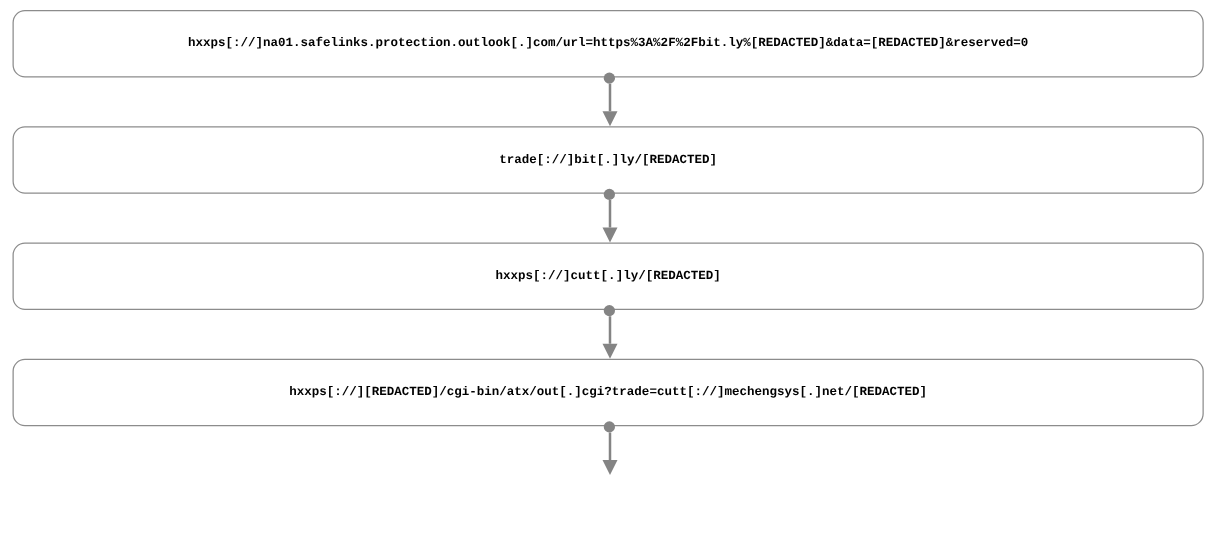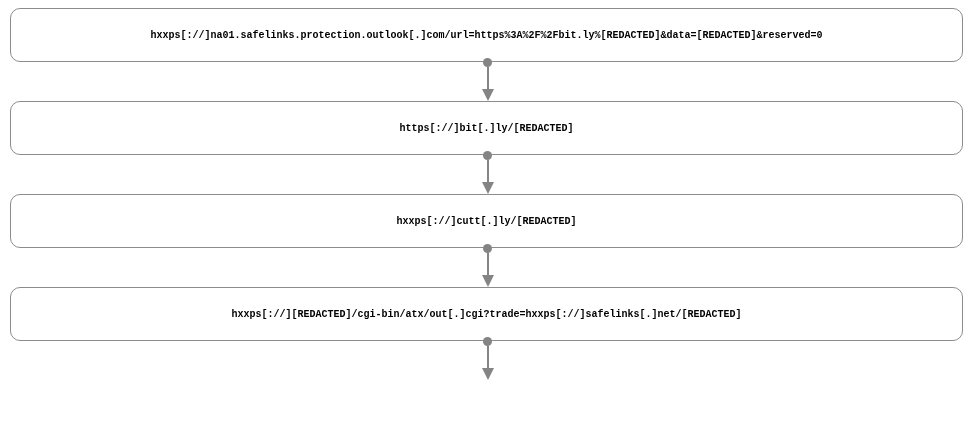--- a/index.html
+++ b/index.html
@@ -85,41 +85,41 @@
     <span class="node-label">hxxps[://]na01.safelinks.protection.outlook[.]com/url=https%3A%2F%2Fbit.ly%[REDACTED]&amp;data=[REDACTED]&amp;reserved=0</span>
   </div>
 
   <div class="connector c1">
     <span class="dot"></span>
     <span class="line"></span>
     <span class="arrowhead"></span>
   </div>
 
   <div class="node n2">
-    <span class="node-label">https[://]bit[.]ly/[REDACTED]</span>
+    <span class="node-label">trade[://]bit[.]ly/[REDACTED]</span>
   </div>
 
   <div class="connector c2">
     <span class="dot"></span>
     <span class="line"></span>
     <span class="arrowhead"></span>
   </div>
 
   <div class="node n3">
     <span class="node-label">hxxps[://]cutt[.]ly/[REDACTED]</span>
   </div>
 
   <div class="connector c3">
     <span class="dot"></span>
     <span class="line"></span>
     <span class="arrowhead"></span>
   </div>
 
   <div class="node n4">
-    <span class="node-label">hxxps[://][REDACTED]/cgi-bin/atx/out[.]cgi?trade=hxxps[://]safelinks[.]net/[REDACTED]</span>
+    <span class="node-label">hxxps[://][REDACTED]/cgi-bin/atx/out[.]cgi?trade=cutt[://]mechengsys[.]net/[REDACTED]</span>
   </div>
 
   <div class="connector c4">
     <span class="dot"></span>
     <span class="line"></span>
     <span class="arrowhead"></span>
   </div>
 
 
 </div>

